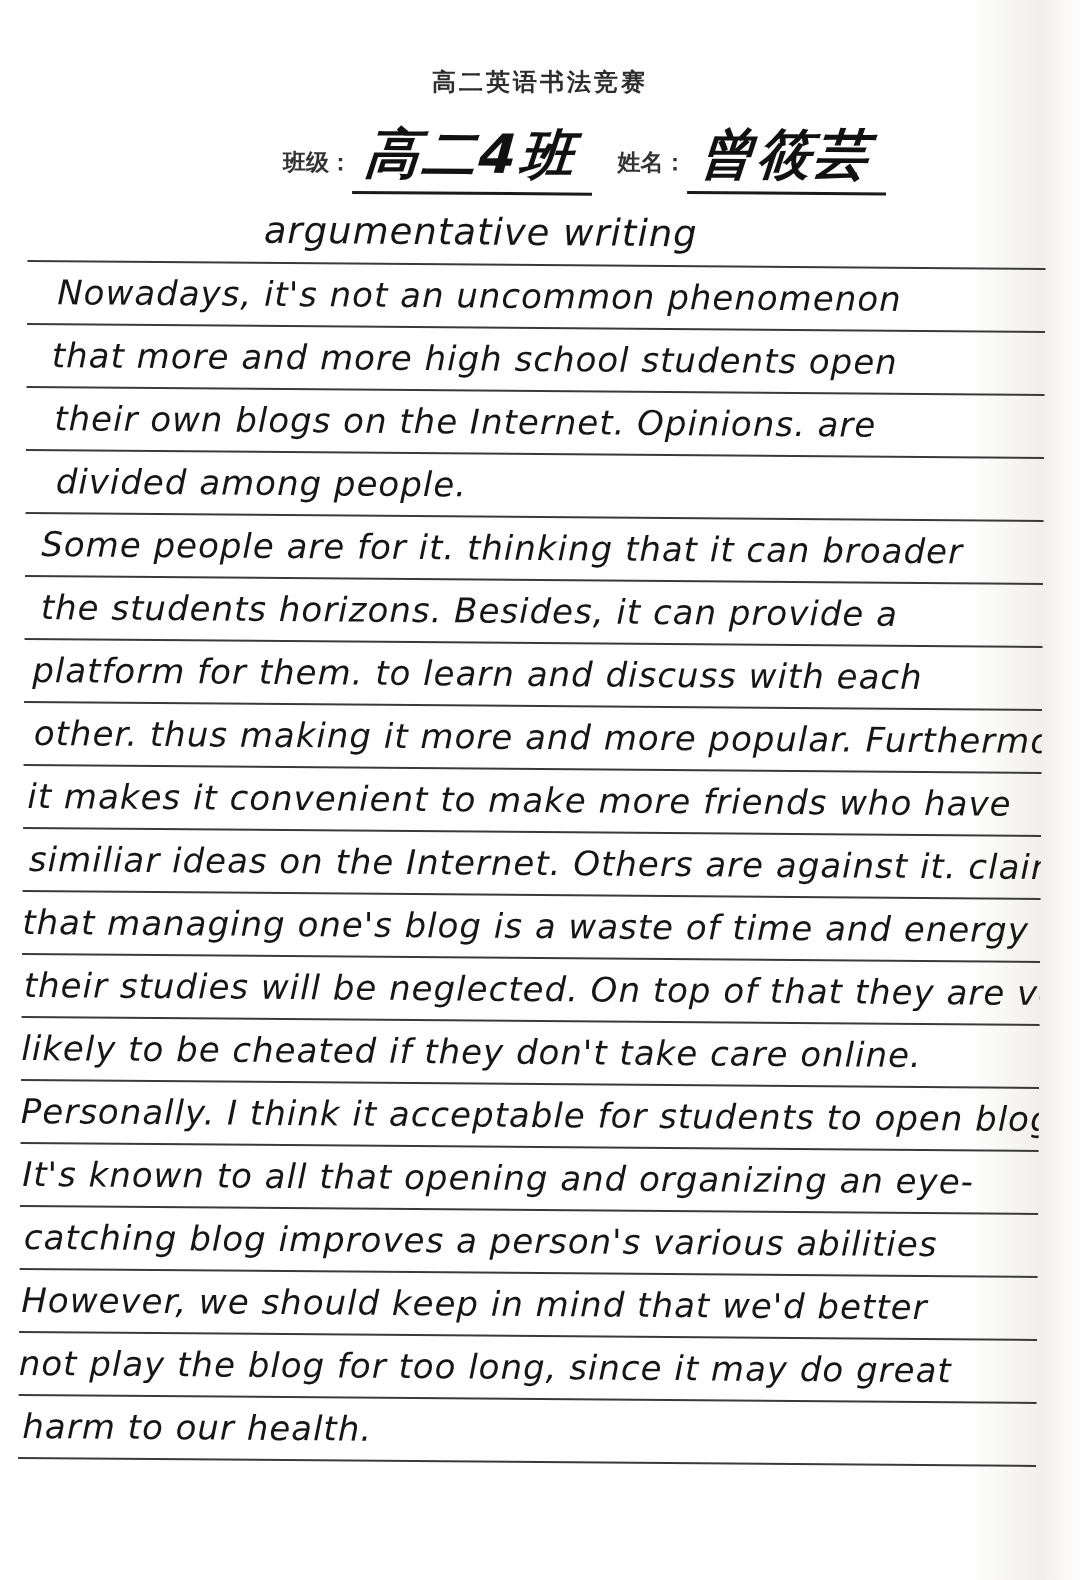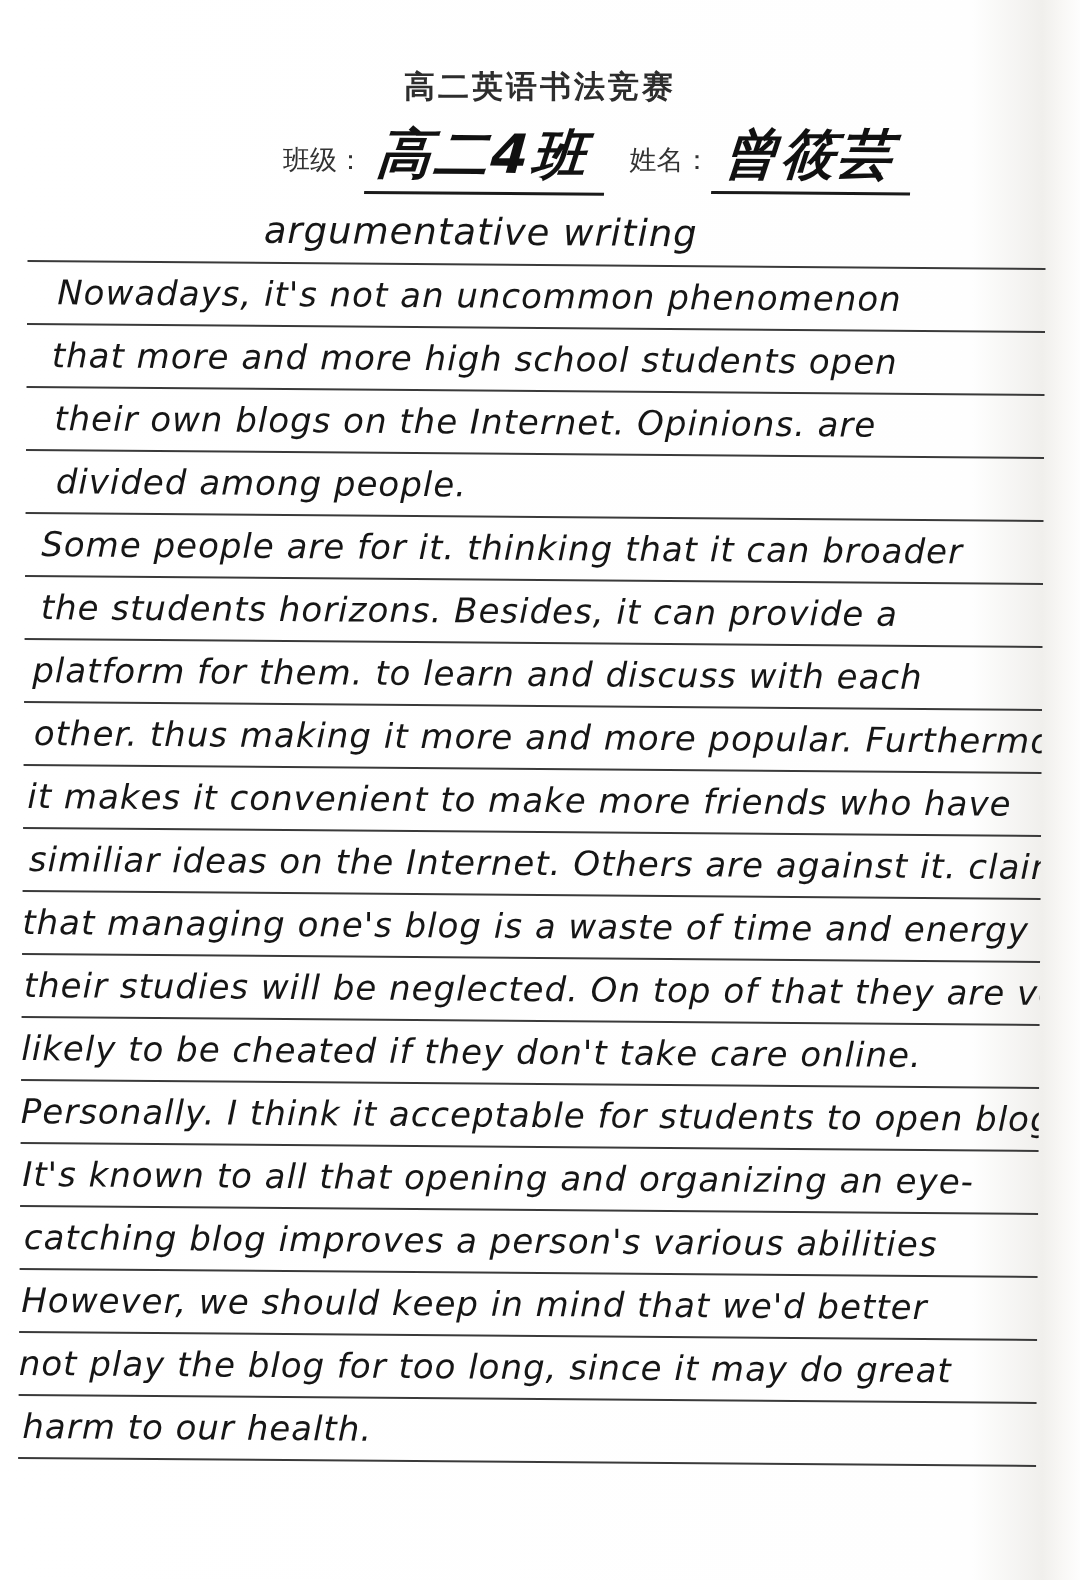--- a/index.html
+++ b/index.html
@@ -18,35 +18,35 @@
       linear-gradient(90deg, #ffffff 0%, #fefefe 90%, #f0efec 96.5%, #f9f8f6 98.5%, #fdfdfd 100%);
     color: #1a1a1a;
   }
   
   .comp-title {
     position: absolute;
     top: 66px;
     left: 0;
     width: 100%;
     text-align: center;
-    font-size: 31px;
+    font-size: 24px;
     font-weight: 700;
     letter-spacing: 3px;
     color: #2d2d2d;
   }
   .meta-row {
     position: absolute;
     top: 122px;
     left: 283px;
     display: flex;
     align-items: flex-end;
   }
   .meta-label {
-    font-size: 27px;
-    font-weight: 400;
+    font-size: 23px;
+    font-weight: 700;
     color: #333333;
     padding-bottom: 16px;
     white-space: nowrap;
   }
   .meta-value {
     font-size: 54px;
     font-weight: 700;
     font-style: italic;
     color: #111111;
     letter-spacing: 3px;

